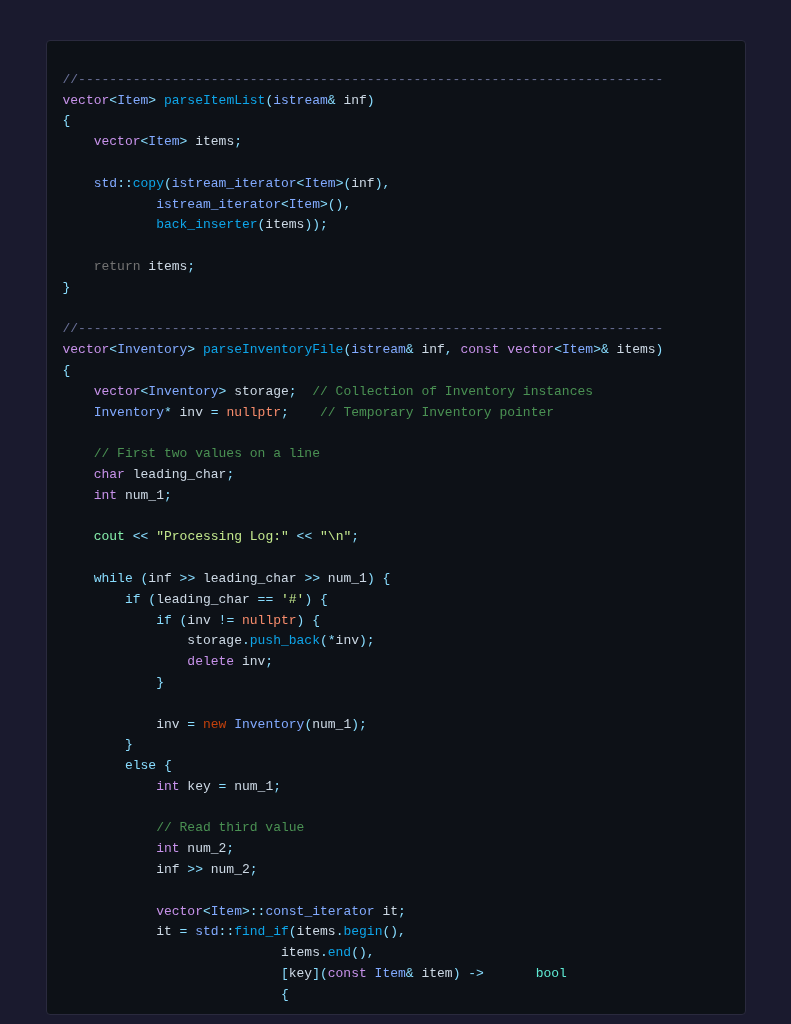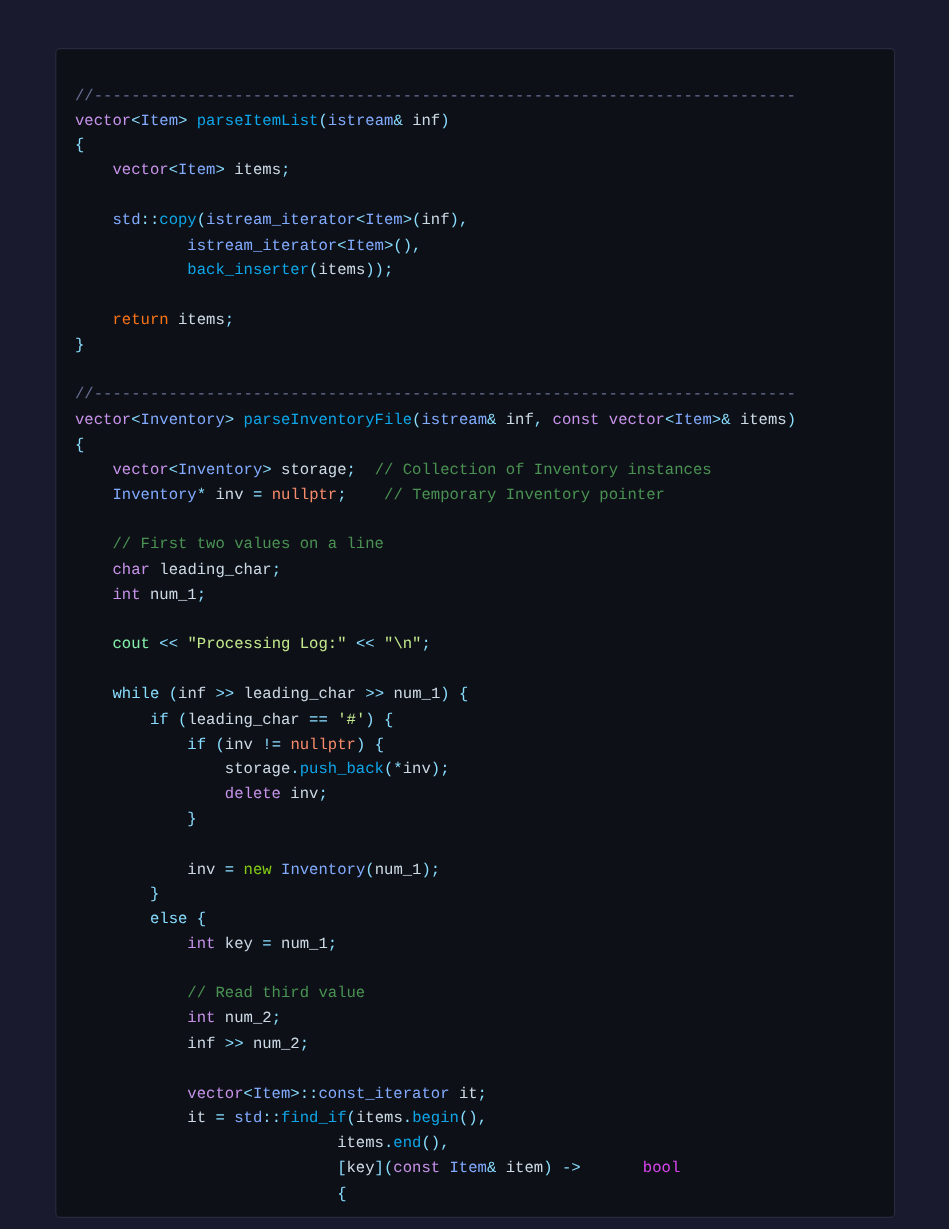--- a/index.html
+++ b/index.html
@@ -39,27 +39,27 @@
     .kw { color: #c792ea; }          
     .kw-ctrl { color: #89ddff; text-align: right; }     
     .type { color: #82aaff; }        
     .fn { color: #0ea5e9; }          
     .punct { color: #89ddff; }       
     .str { color: #c3e88d; }         
     .comment { color: #4a9153; }  
     .var { color: #cdd9e5; }         
     .op { color: #89ddff; }          
     .sep { color: #697098; }         
-    .ret-kw { color: #f97316; text-align: right; }
+    .ret-kw { color: #737373; text-align: right; }
     .arrow { color: #89ddff; }
     .null-kw { color: #f78c6c; }
     .char-kw { color: #c792ea; }
-    .new-kw { color: #84cc16; }
+    .new-kw { color: #c2410c; }
     .delete-kw { color: #c792ea; margin-top: 34px; }
-    .bool-kw { color: #d946ef; padding-left: 44px; }
+    .bool-kw { color: #5eead4; padding-left: 44px; }
     .cout-kw { color: #86efac; }
   </style>
 </head>
 <body>
 
 <div class="code-container">
   <div class="code-block">
 <span class="sep">//---------------------------------------------------------------------------</span>
 <span class="kw">vector</span><span class="punct">&lt;</span><span class="type">Item</span><span class="punct">&gt;</span> <span class="fn">parseItemList</span><span class="punct">(</span><span class="type">istream</span><span class="punct">&amp;</span> <span class="var">inf</span><span class="punct">)</span>
 <span class="punct">{</span>

